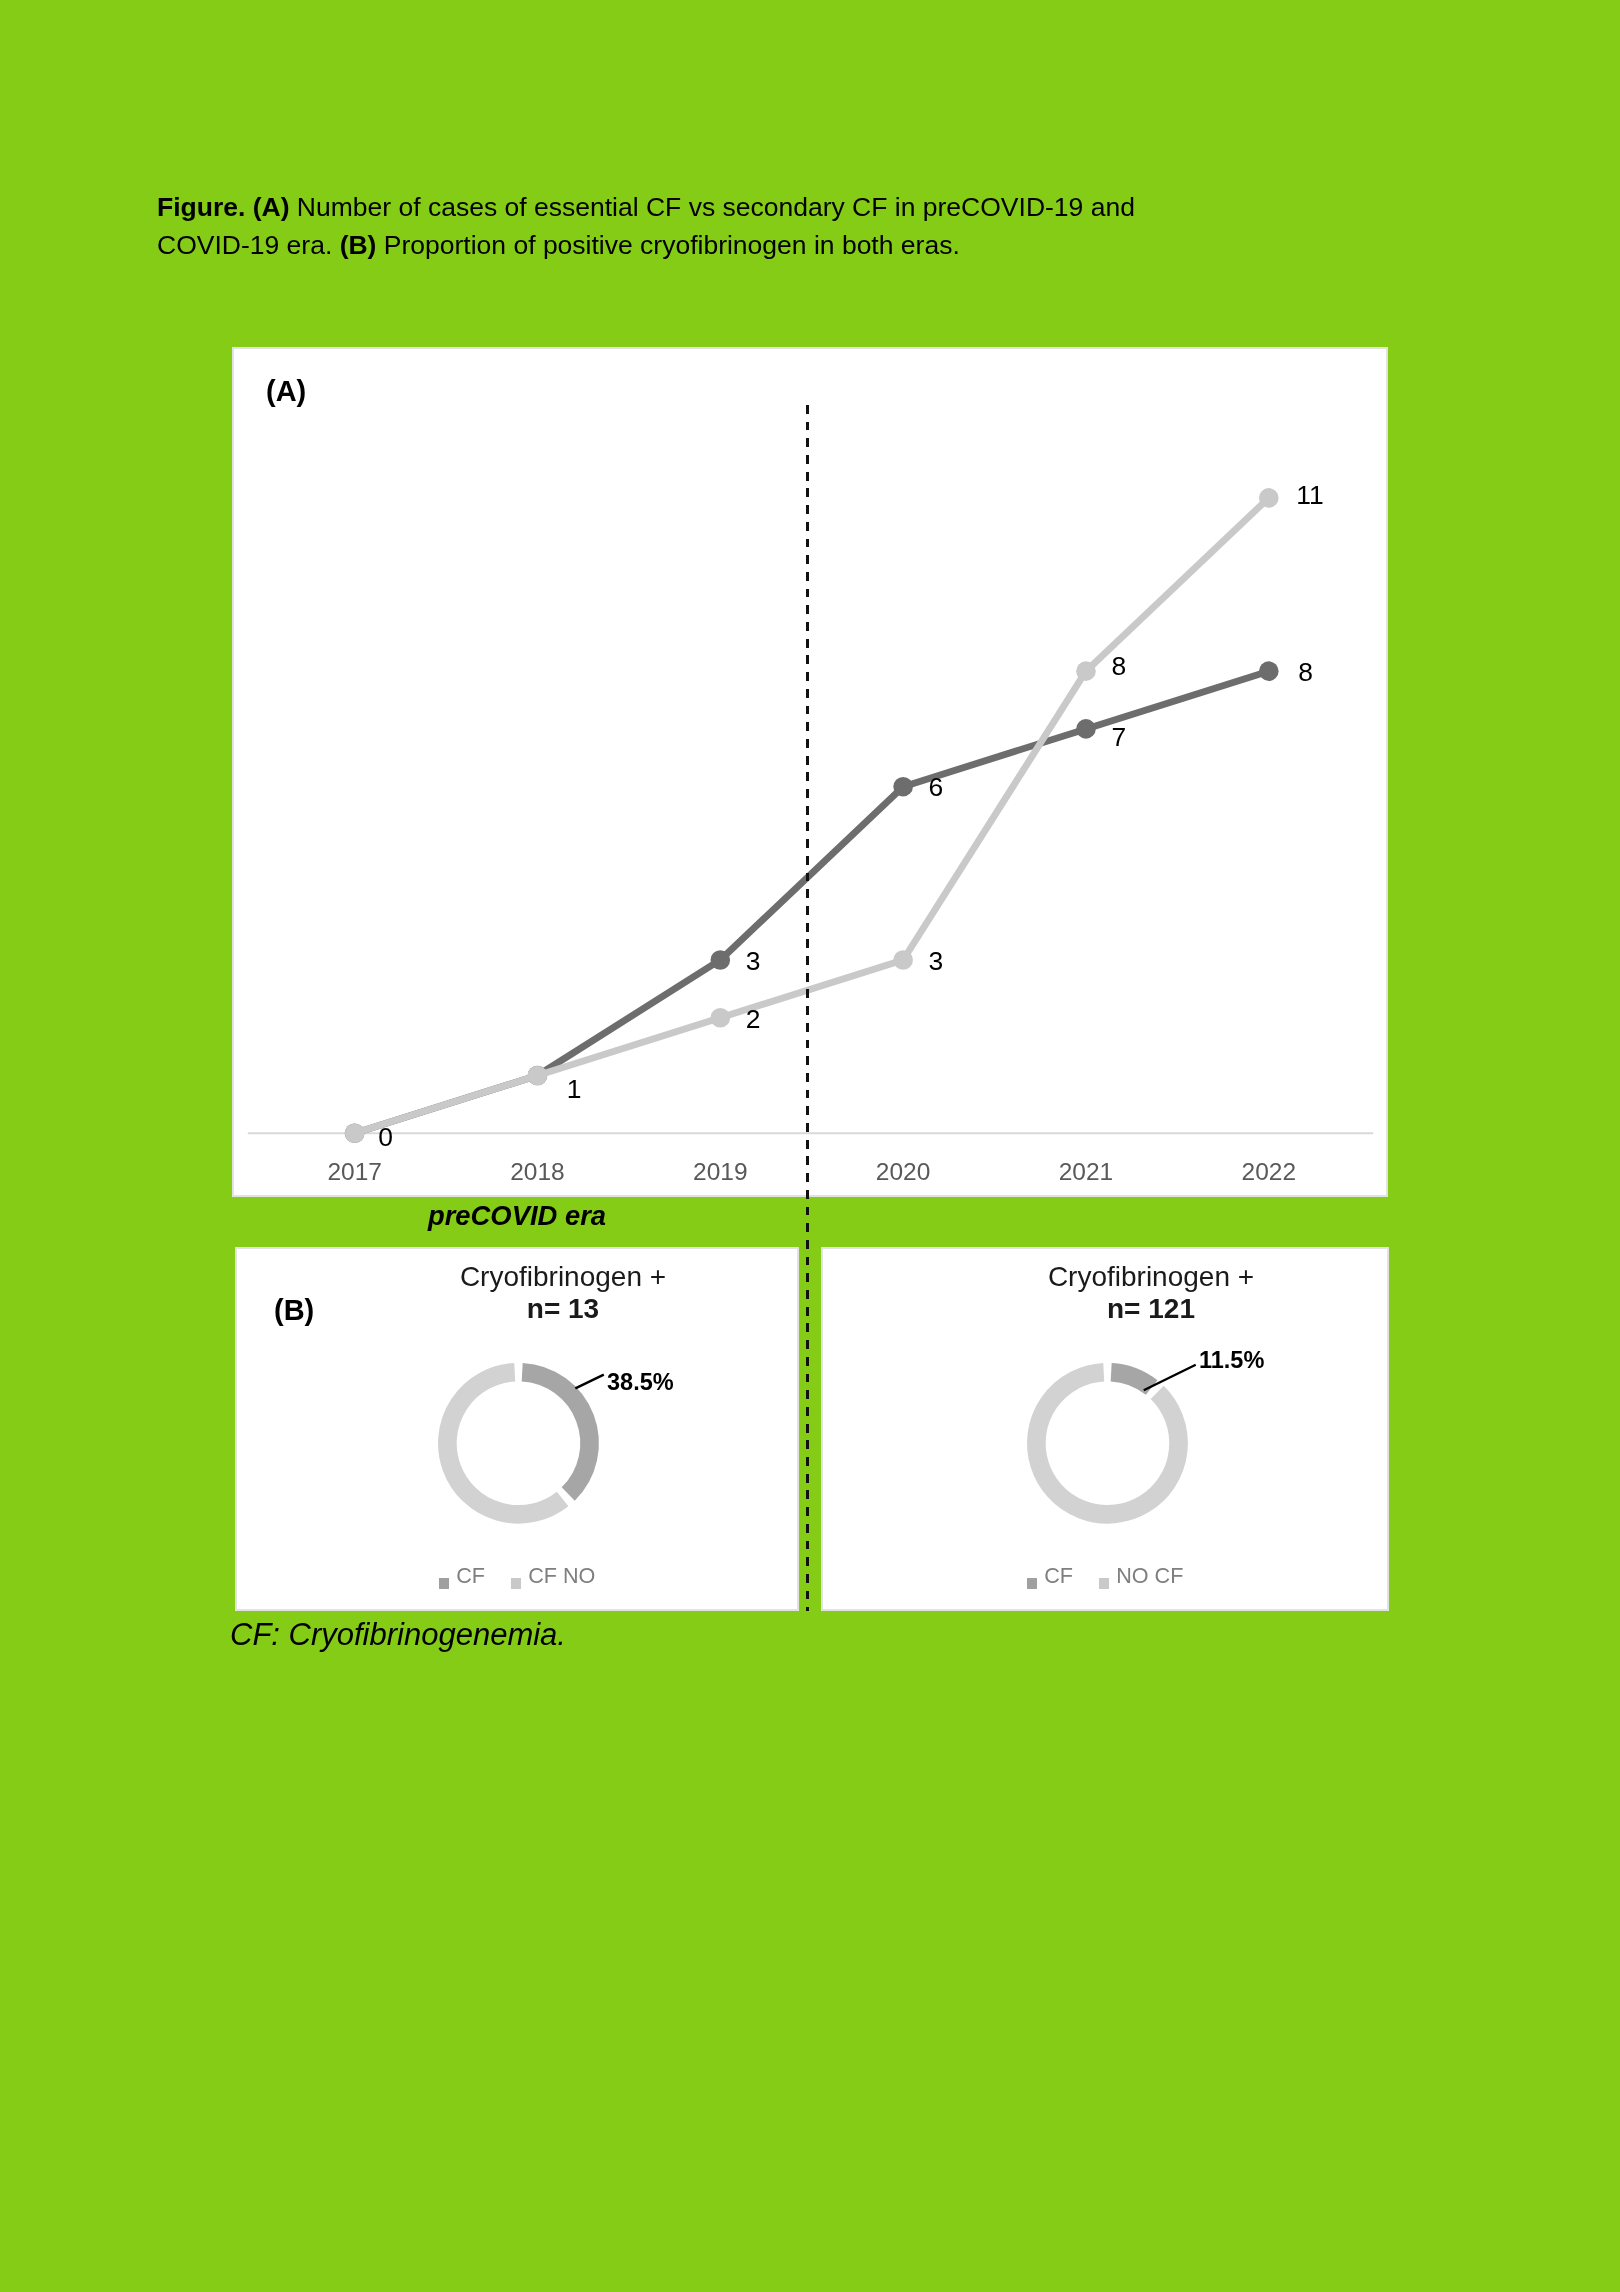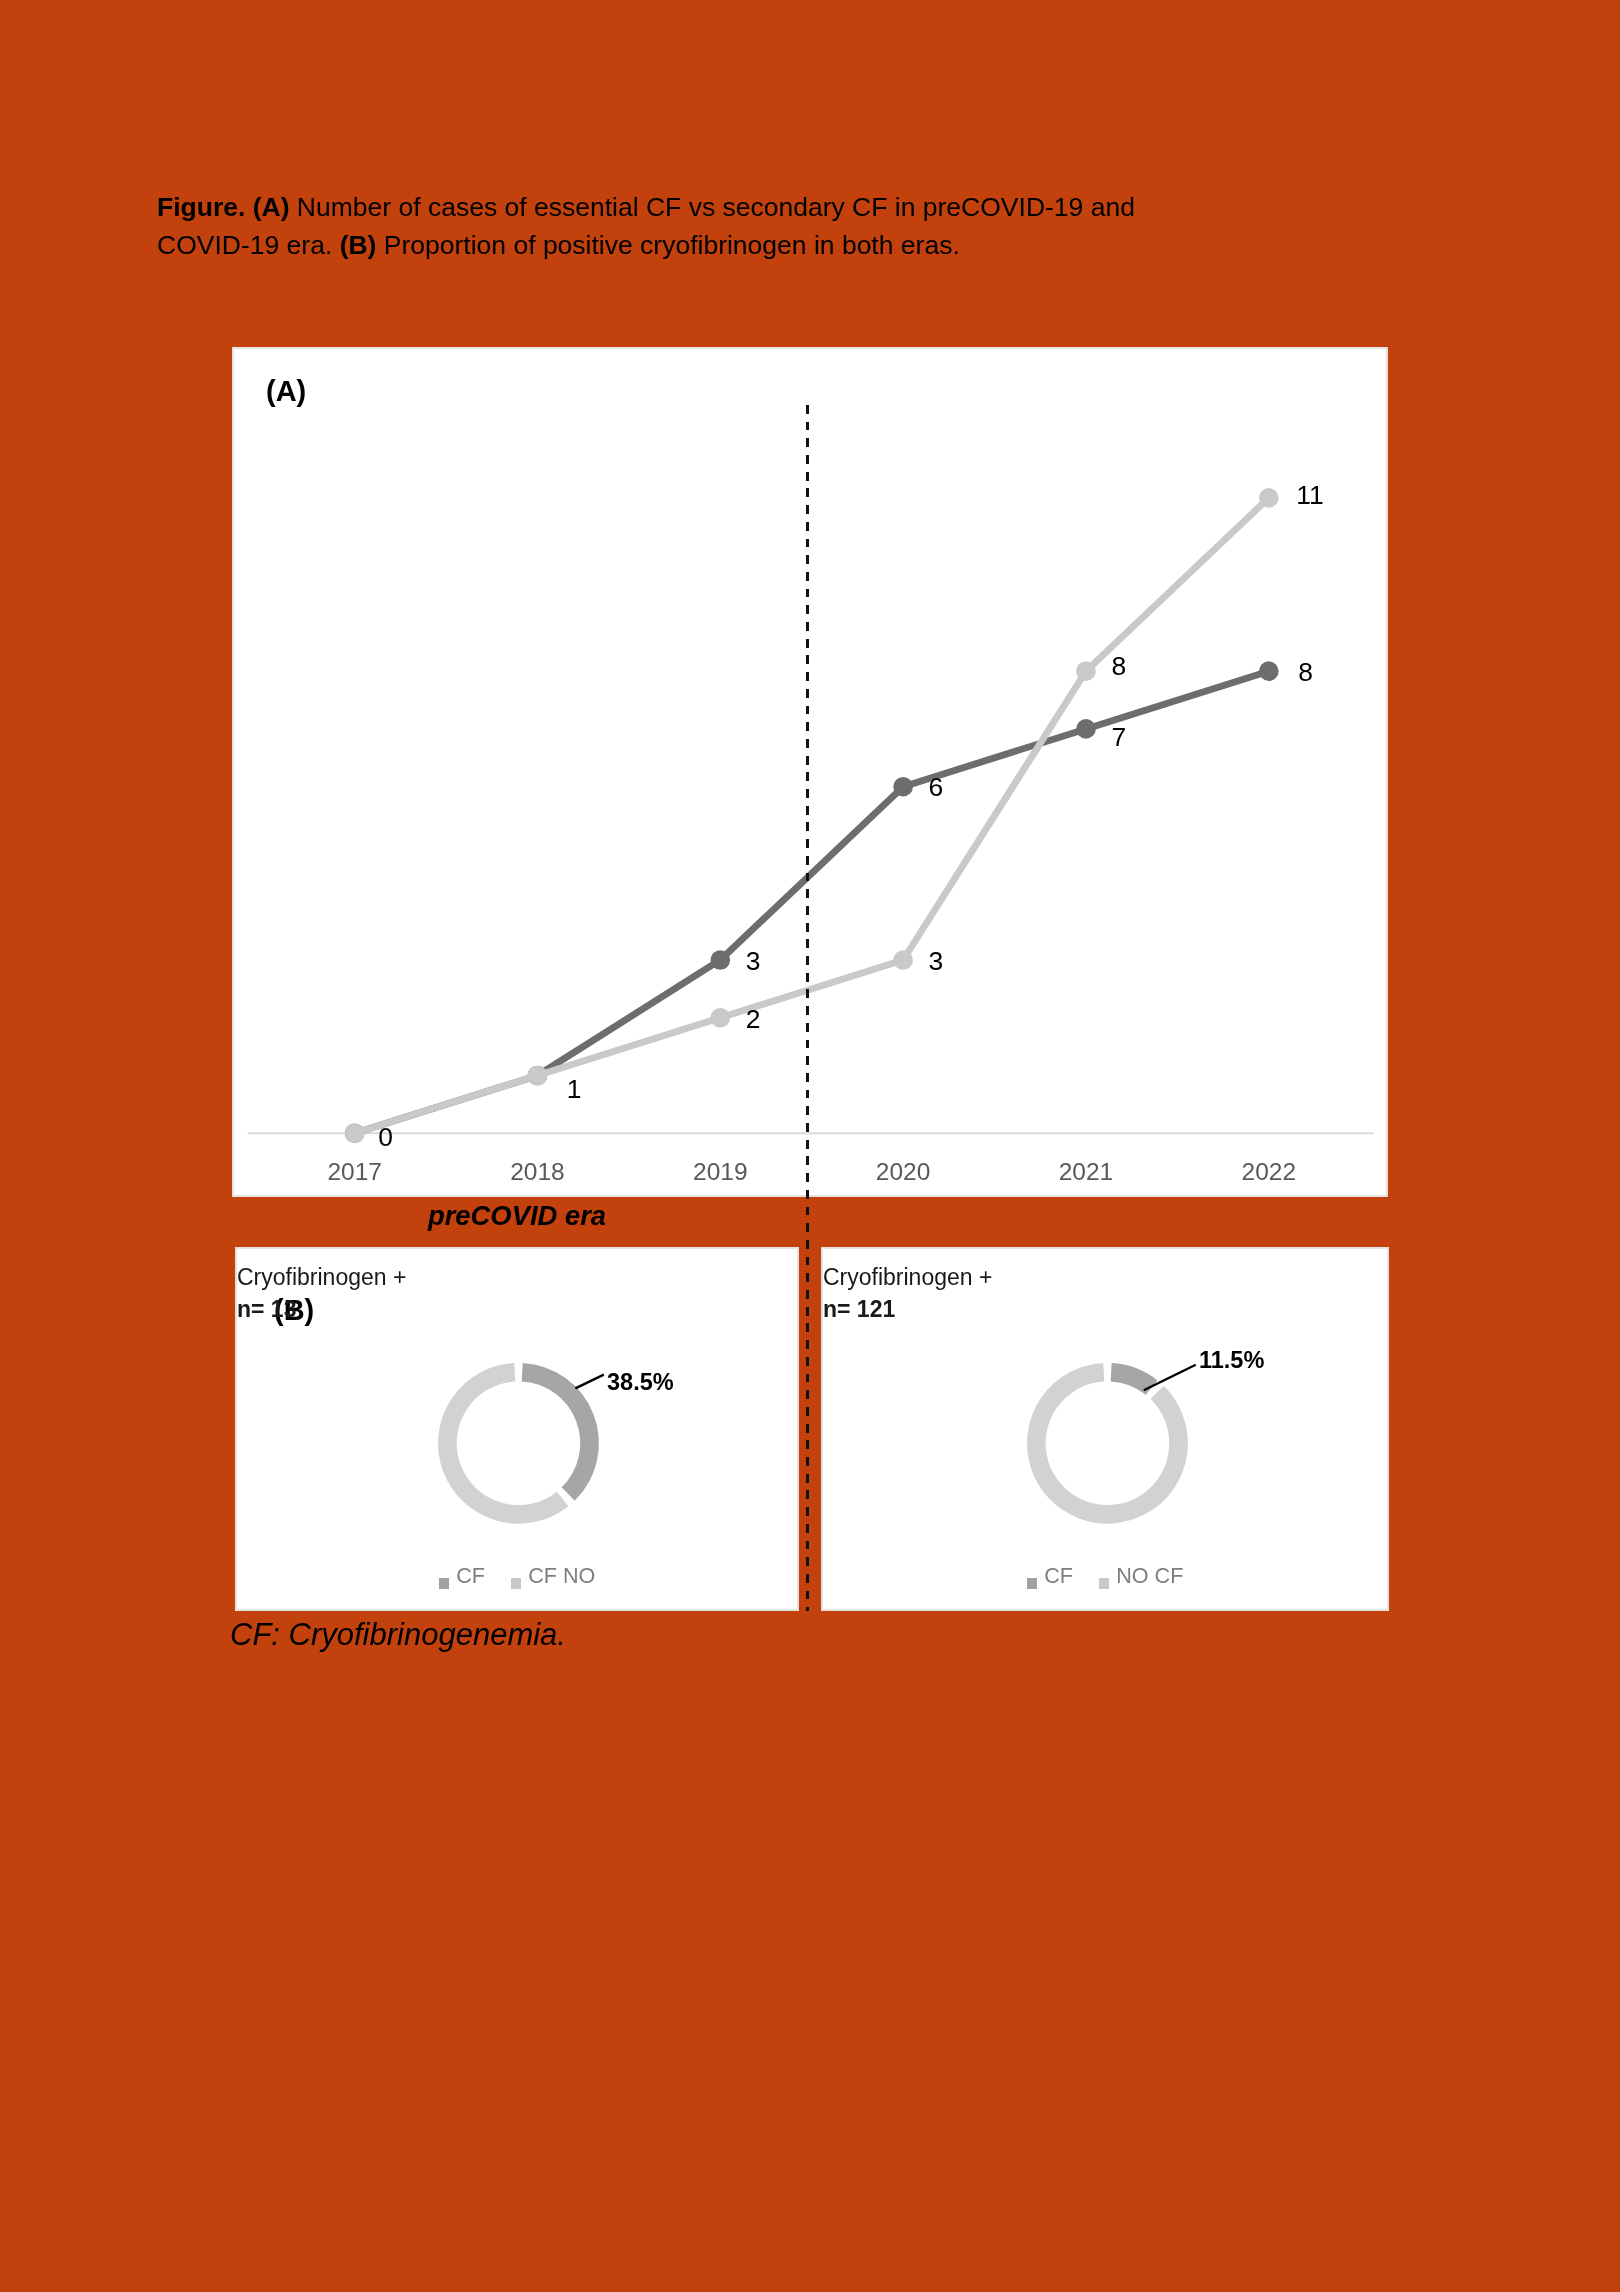--- a/index.html
+++ b/index.html
@@ -1,16 +1,16 @@
 <!DOCTYPE html>
 <html><head>
 <meta charset="utf-8">
 <style>
   html,body{margin:0;padding:0;background:#ffffff;}
-  .page{position:relative;width:1620px;height:2293px;background:#c2410c;
+  .page{position:relative;width:1620px;height:2293px;background:#84cc16;
         font-family:"Liberation Sans", sans-serif;color:#000;overflow:hidden;}
   .caption{position:absolute;left:157px;top:188px;font-size:26.5px;line-height:38px;color:#000;}
   .panelA{position:absolute;left:232px;top:347px;width:1156px;height:850px;
           border:2px solid #e2e2e2;background:#fff;box-sizing:border-box;}
   .pLabelA{position:absolute;left:32px;top:25.5px;font-size:29px;font-weight:bold;}
   .legendA{position:absolute;left:0;top:21.6px;width:100%;display:flex;justify-content:center;gap:57px;}
   .legItem{display:flex;align-items:center;gap:7.8px;}
   .legMarker{position:relative;display:inline-block;width:63px;height:6.9px;border-radius:3.9px;}
   .legDot{position:absolute;left:21.6px;top:-6.9px;width:20.6px;height:20.6px;border-radius:50%;}
   .legText{font-size:23.5px;color:#595959;letter-spacing:0.5px;}
@@ -18,21 +18,21 @@
   .divider{position:absolute;left:806px;top:405px;width:2.9px;height:1206px;
            background:repeating-linear-gradient(to bottom,#111 0 8.8px,transparent 8.8px 16.7px);z-index:5;}
   .eraLabel{position:absolute;top:1200px;height:39px;font-size:27.4px;font-weight:bold;font-style:italic;
             text-align:center;color:#000;}
   .eraLeft{left:235px;width:564px;}
   .eraRight{left:821px;width:568px;}
   .panelB{position:absolute;top:1247px;height:364px;border:2px solid #e2e2e2;background:#fff;box-sizing:border-box;}
   .panelB.left{left:235px;width:564px;}
   .panelB.right{left:821px;width:568px;}
   .pLabelB{position:absolute;left:37px;top:45px;font-size:29px;font-weight:bold;}
-  .bTitle{position:absolute;left:0;top:11.8px;width:100%;text-align:left;font-size:23px;line-height:32px;color:#1a1a1a;}
+  .bTitle{position:absolute;left:0;top:11.8px;width:100%;text-align:center;font-size:28px;line-height:32px;color:#1a1a1a;padding-left:46px;}
   .donutSvg{position:absolute;left:0;top:0;}
   .callout{position:absolute;font-size:23.5px;font-weight:bold;color:#000;}
   .callout.leftC{left:370px;top:120px;}
   .callout.rightC{left:376px;top:98px;}
   .bLegend{position:absolute;left:0;top:314px;width:100%;display:flex;justify-content:center;
            align-items:center;gap:25.5px;}
   .bLegItem{display:flex;align-items:flex-end;gap:6.9px;}
   .sq{display:inline-block;width:10.8px;height:10.8px;}
   .bLegText{font-size:21.6px;color:#7f7f7f;}
   .footer{position:absolute;left:230px;top:1617px;font-size:31px;font-style:italic;color:#000;}

